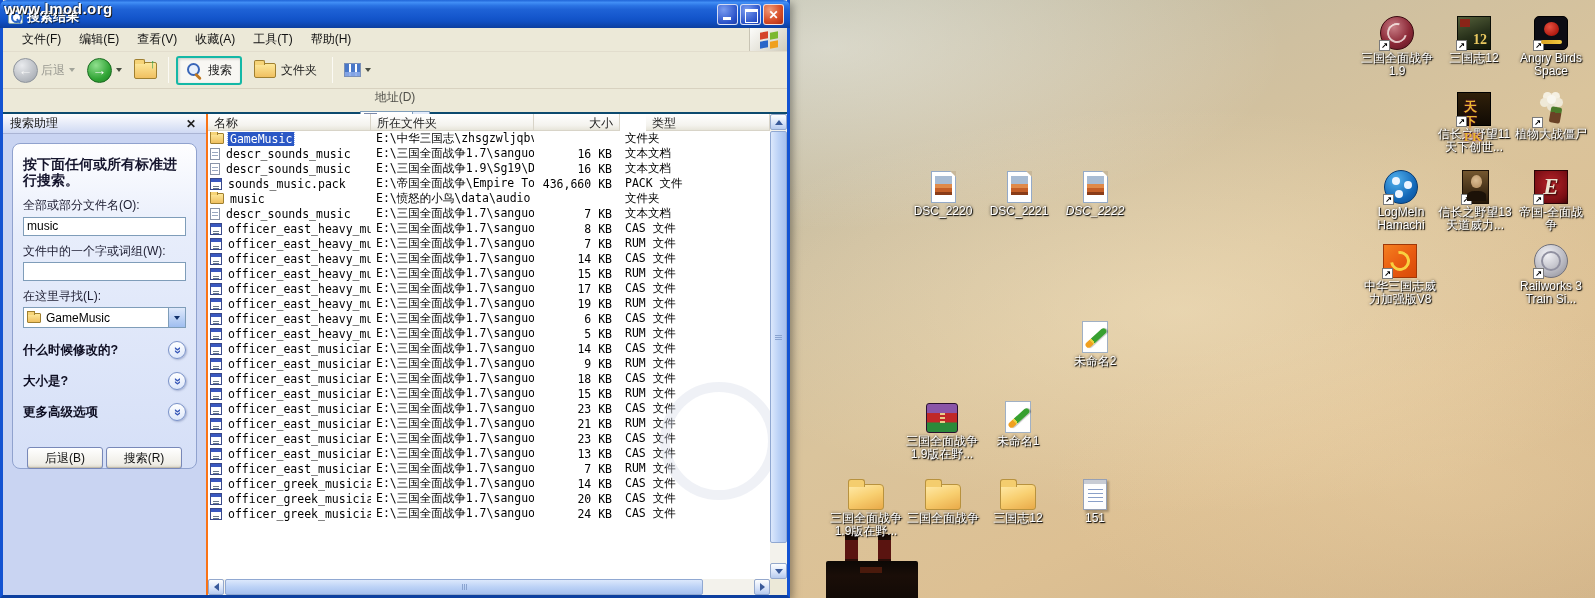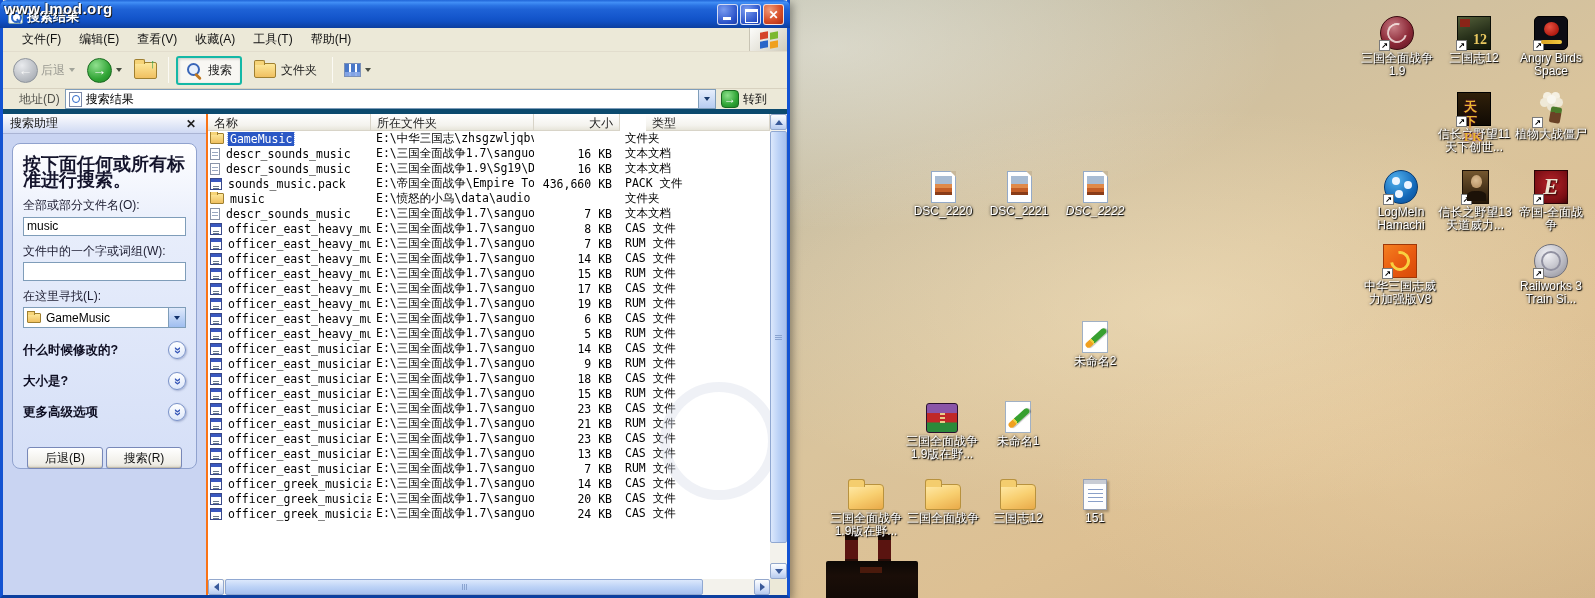--- a/index.html
+++ b/index.html
@@ -127,21 +127,21 @@
   .tbtn.pressed { border:2px solid #14b8a6; background:#f8f7f3; box-shadow:inset 1px 1px 3px rgba(0,0,0,.2); }
   .glass { width:17px; height:17px; position:relative; }
   .glass::before { content:''; position:absolute; left:1px; top:1px; width:9px; height:9px; border:2px solid #3a66b8; border-radius:50%; background:#e8f0fc; }
   .glass::after { content:''; position:absolute; right:1px; bottom:1px; width:8px; height:3px; border-radius:2px; background:#c07820; transform:rotate(45deg); }
   .foldicon { width:22px; height:15px; background:linear-gradient(#fde89a, #f0c060); border:1px solid #a08030; border-radius:2px; position:relative; }
   .foldicon::before { content:''; position:absolute; left:-1px; top:-4px; width:9px; height:4px; background:#f6d478; border:1px solid #a08030; border-bottom:none; border-radius:2px 2px 0 0; }
   .viewsicon { width:17px; height:14px; border:1px solid #7a90b8; background:
     repeating-linear-gradient(90deg, #4a78c8 0 4px, #fff 4px 6px); position:relative; }
   .viewsicon::after { content:''; position:absolute; inset:0; background:linear-gradient(rgba(255,255,255,0) 0 70%, rgba(136,168,232,.9) 70%); }
 
-  .addressbar { height:25px; background:#ece9d8; border-bottom:5px solid #0c4a6e; display:flex; align-items:center; padding:0 16px; gap:5px; }
+  .addressbar { height:25px; background:#ece9d8; border-bottom:2px solid #0c4a6e; display:flex; align-items:center; padding:0 0; gap:5px;flex-direction:column; }
   .addr-label { font-size:12px; color:#50504a; flex:none; }
   .addr-box { flex:1; height:20px; background:#fff; border:1px solid #7f9db9; display:flex; align-items:center; padding-left:3px; position:relative; }
   .addr-ico { width:13px; height:15px; background:#fff; border:1px solid #7a88a8; position:relative; flex:none; margin-right:4px; }
   .addr-ico::before { content:''; position:absolute; left:2px; top:2px; width:6px; height:6px; border:1.5px solid #2a66c8; border-radius:50%; }
   .addr-text { font-size:12px; color:#000; }
   .addr-drop { position:absolute; right:0; top:0; bottom:0; width:17px; background:linear-gradient(#e6eefc, #b6ccf0); border-left:1px solid #7f9db9; display:flex; align-items:center; justify-content:center; }
   .addr-drop::before { content:''; width:0; height:0; border-left:3px solid transparent; border-right:3px solid transparent; border-top:4px solid #1a3a6a; }
   .gobtn { display:flex; align-items:center; gap:4px; flex:none; padding-right:4px; }
   .go-circ { width:18px; height:18px; border-radius:4px; background:radial-gradient(circle at 35% 28%, #8ce08a, #2fa434 62%, #1d7f24); border:1px solid #1a6a20; display:flex; align-items:center; justify-content:center; }
   .go-circ::before { content:'\2192'; color:#fff; font-weight:bold; font-size:12px; }
@@ -151,21 +151,21 @@
   .content { display:flex; height:481px; background:#fff; }
 
   .search-pane { width:205px; flex:none; background:#c9d4f2; border-right:2px solid #f97316; display:flex; flex-direction:column; }
   .sp-header { height:20px; background:linear-gradient(#fdfdfe, #cfd9f3); border-bottom:1px solid #aab4d4;
     display:flex; align-items:center; padding:0 7px; }
   .sp-title { font-size:12px; color:#1a1a1a; }
   .sp-close { margin-left:auto; font-size:12px; font-weight:bold; color:#222; width:16px; text-align:center; }
   .sp-body { flex:1; padding:9px 9px; }
   .sp-box { height:326px; border:1px solid #90a2cе; border:1px solid #90a2ce; border-radius:8px; padding:12px 10px 10px;
     background:linear-gradient(180deg, #fefeff, #e7edfb 28%, #d5dff7 100%); }
-  .sp-intro { font-size:18px; font-weight:bold; color:#14142c; line-height:16px; margin-bottom:9px; }
+  .sp-intro { font-size:14px; font-weight:bold; color:#14142c; line-height:16px; margin-bottom:9px; }
   .sp-label { font-size:12px; color:#1c1c30; margin:7px 0 2px; }
   .sp-input { width:100%; height:19px; border:1px solid #7f9db9; font-size:12px; padding:1px 3px; font-family:"Liberation Sans", sans-serif; background:#fff; }
   .sp-combo { margin-top:2px; height:21px; background:#fff; border:1px solid #7f9db9; display:flex; align-items:center; padding-left:3px; position:relative; }
   .combo-folder { width:14px; height:10px; background:linear-gradient(#fde89a, #f0c060); border:1px solid #a08030; border-radius:1px; position:relative; flex:none; margin-right:5px; }
   .combo-folder::before { content:''; position:absolute; left:-1px; top:-3px; width:6px; height:3px; background:#f6d478; border:1px solid #a08030; border-bottom:none; }
   .combo-text { font-size:12px; color:#000; }
   .combo-drop { position:absolute; right:0; top:0; bottom:0; width:17px; background:linear-gradient(#dfe9fb, #9fbef0); border-left:1px solid #7f9db9; display:flex; align-items:center; justify-content:center; }
   .combo-drop::before { content:''; width:0; height:0; border-left:3px solid transparent; border-right:3px solid transparent; border-top:4px solid #10306a; }
   .sp-opt { display:flex; align-items:center; justify-content:space-between; margin-top:13px; }
   .sp-opt-label { font-size:12.5px; font-weight:bold; color:#0c0c20; }

